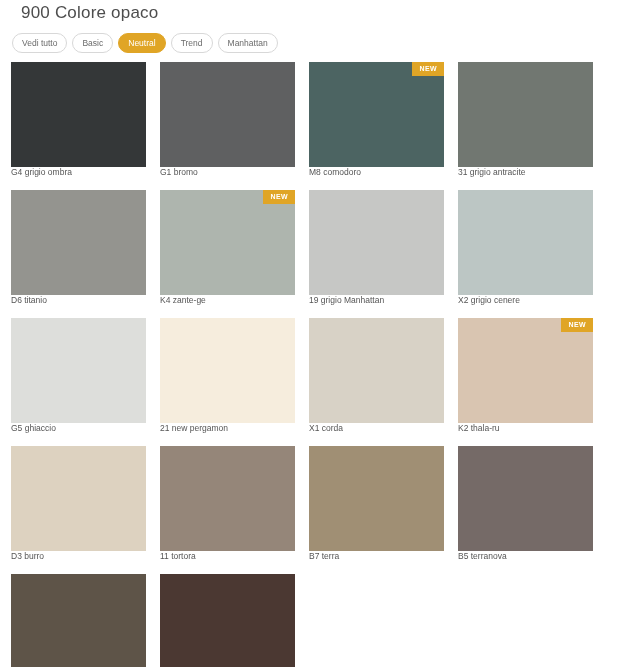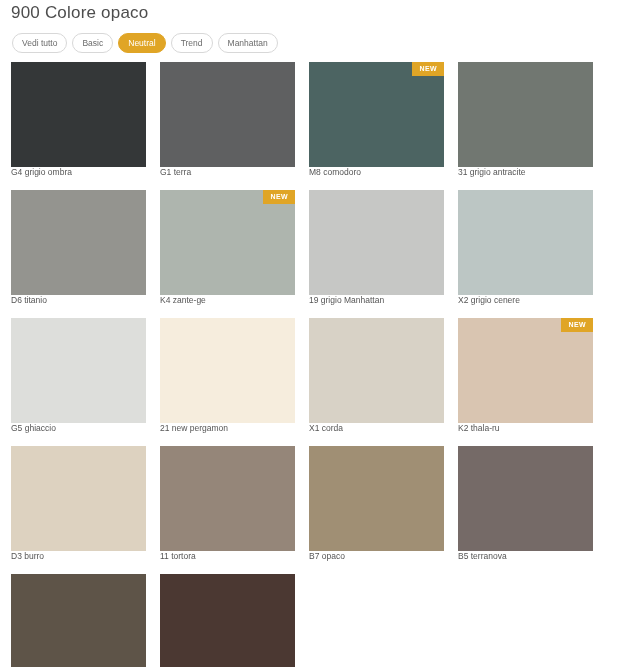--- a/index.html
+++ b/index.html
@@ -13,21 +13,21 @@
     overflow: hidden;
   }
   .page {
     width: 617px;
     height: 667px;
     position: relative;
     background: #ffffff;
   }
   .page-title {
     position: absolute;
-    left: 11px;
+    left: 21px;
     top: 0px;
     font-size: 17px;
     color: #4d4d4d;
     font-weight: 400;
     letter-spacing: 0.2px;
     line-height: 26px;
   }
   .filters {
     position: absolute;
     left: 12px;
@@ -108,21 +108,21 @@
       <div class="chip">Manhattan</div>
     </div>
 
   <div class="grid">
       <div class="cell">
         <div class="swatch" style="background: rgb(52, 55, 56);"></div>
         <div class="cell-label">G4 grigio ombra</div>
       </div>
       <div class="cell">
         <div class="swatch" style="background: rgb(95, 96, 97);"></div>
-        <div class="cell-label">G1 terra</div>
+        <div class="cell-label">G1 bromo</div>
       </div>
       <div class="cell">
         <div class="swatch" style="background: rgb(76, 100, 98);">
           <span class="badge">NEW</span>
         </div>
         <div class="cell-label">M8 comodoro</div>
       </div>
       <div class="cell">
         <div class="swatch" style="background: rgb(113, 119, 113);"></div>
         <div class="cell-label">31 grigio antracite</div>
@@ -166,21 +166,21 @@
       <div class="cell">
         <div class="swatch" style="background: rgb(221, 210, 192);"></div>
         <div class="cell-label">D3 burro</div>
       </div>
       <div class="cell">
         <div class="swatch" style="background: rgb(149, 134, 121);"></div>
         <div class="cell-label">11 tortora</div>
       </div>
       <div class="cell">
         <div class="swatch" style="background: rgb(160, 143, 116);"></div>
-        <div class="cell-label">B7 opaco</div>
+        <div class="cell-label">B7 terra</div>
       </div>
       <div class="cell">
         <div class="swatch" style="background: rgb(117, 106, 103);"></div>
         <div class="cell-label">B5 terranova</div>
       </div>
       <div class="cell">
         <div class="swatch" style="background: rgb(94, 84, 72);"></div>
       </div>
       <div class="cell">
         <div class="swatch" style="background: rgb(75, 56, 50);"></div>

